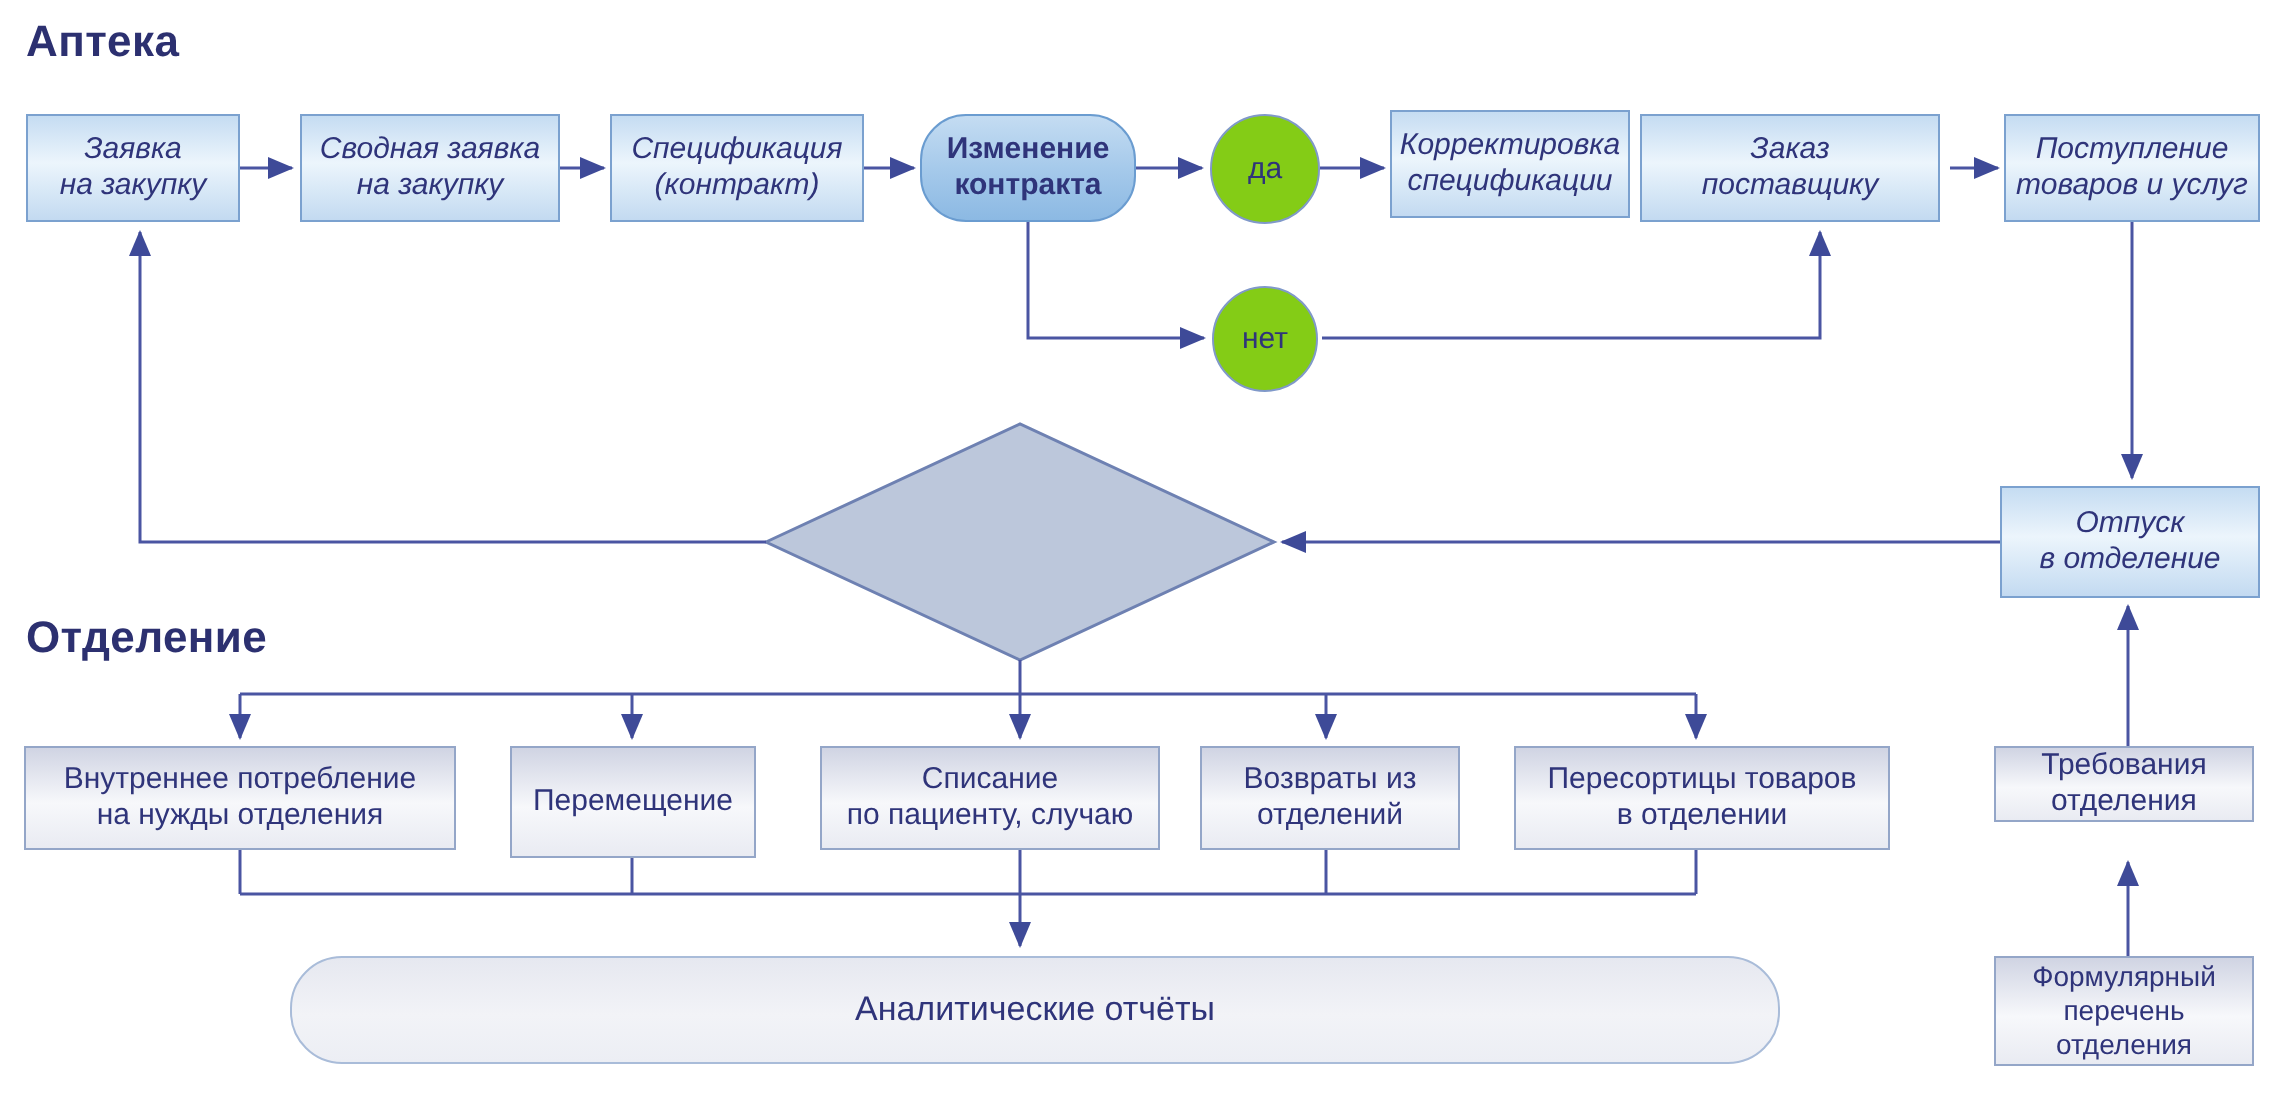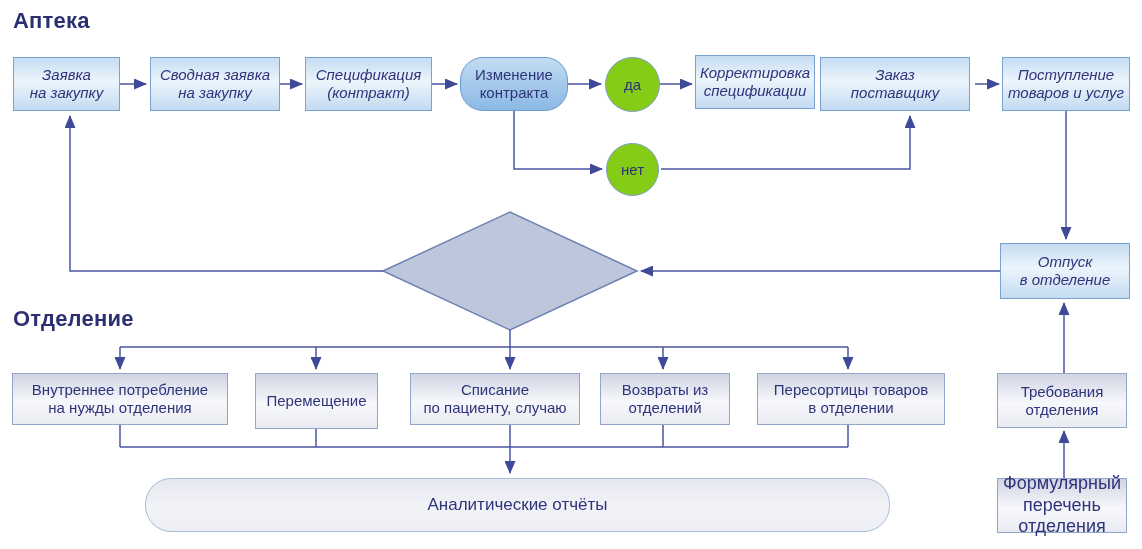--- a/index.html
+++ b/index.html
@@ -23,36 +23,37 @@
     z-index:2;
   }
   .blue{
     border:1.5px solid #7ba1cf;
     background:linear-gradient(180deg,#c5dcf2 0%,#ecf5fc 45%,#d9e9f7 70%,#c3daf1 100%);
     font-style:italic;
   }
   .accent{
     border:1.5px solid #6a9cd0;border-radius:23px;
     background:linear-gradient(180deg,#c4dcf2 0%,#a3c8ea 55%,#8cb9e3 100%);
+    font-weight:bold;
   }
   .circle{
     border:1.5px solid #8099c9;border-radius:50%;
     background:#84cc16;
   }
   .dept{
     border:1.5px solid #94a6c8;
     background:linear-gradient(180deg,#d0d4e3 0%,#f7f8fb 55%,#e9ebf2 100%);
   }
   .reports{
     border:1.5px solid #a9bcd9;border-radius:26px;
     background:linear-gradient(180deg,#e6e8f0 0%,#f2f3f7 55%,#eceef4 100%);
     font-size:17px;
   }
   .plain{background:none;border:none;z-index:3;}
-  .small{font-size:18px;line-height:1.22;}
+  .small{font-size:14px;line-height:1.22;}
   .connector-layer,.diamond-layer{position:absolute;left:0;top:0;z-index:1;}
 </style>
 </head>
 <body>
 
 <div class="stage">
 
   <svg class="diamond-layer" width="1142" height="549" aria-hidden="true">
     <polygon points="383,271 510,212 637,271 510,330" fill="#bcc7db" stroke="#6e81b2" stroke-width="1.5"></polygon>
   </svg>
@@ -129,21 +130,21 @@
   <div class="box dept" style="left:12px;top:373px;width:216px;height:52px">Внутреннее потребление
 на нужды отделения</div>
   <div class="box dept" style="left:255px;top:373px;width:123px;height:56px">Перемещение</div>
   <div class="box dept" style="left:410px;top:373px;width:170px;height:52px">Списание
 по пациенту, случаю</div>
   <div class="box dept" style="left:600px;top:373px;width:130px;height:52px">Возвраты из
 отделений</div>
   <div class="box dept" style="left:757px;top:373px;width:188px;height:52px">Пересортицы товаров
 в отделении</div>
 
-  <div class="box dept" style="left:997px;top:373px;width:130px;height:55px">Требования
+  <div class="box dept" style="left:997px;top:373px;width:130px;height:38px">Требования
 отделения</div>
   <div class="box dept small" style="left:997px;top:478px;width:130px;height:55px">Формулярный
 перечень
 отделения</div>
 
   <div class="box reports" style="left:145px;top:478px;width:745px;height:54px">Аналитические отчёты</div>
 
 </div>
 
 </body></html>

